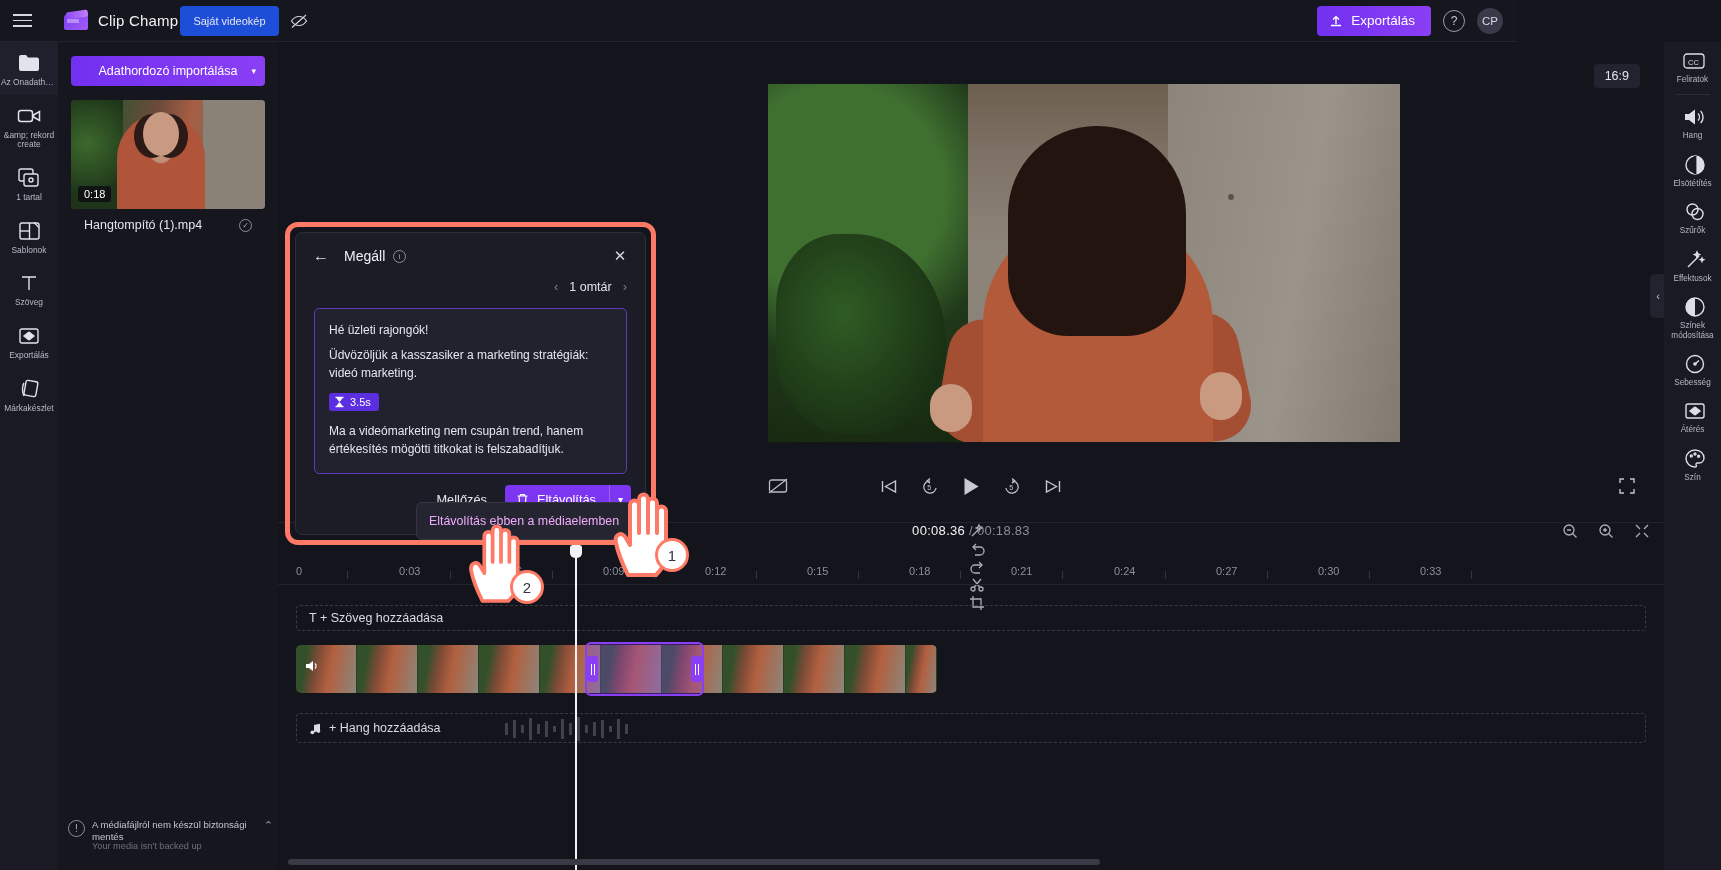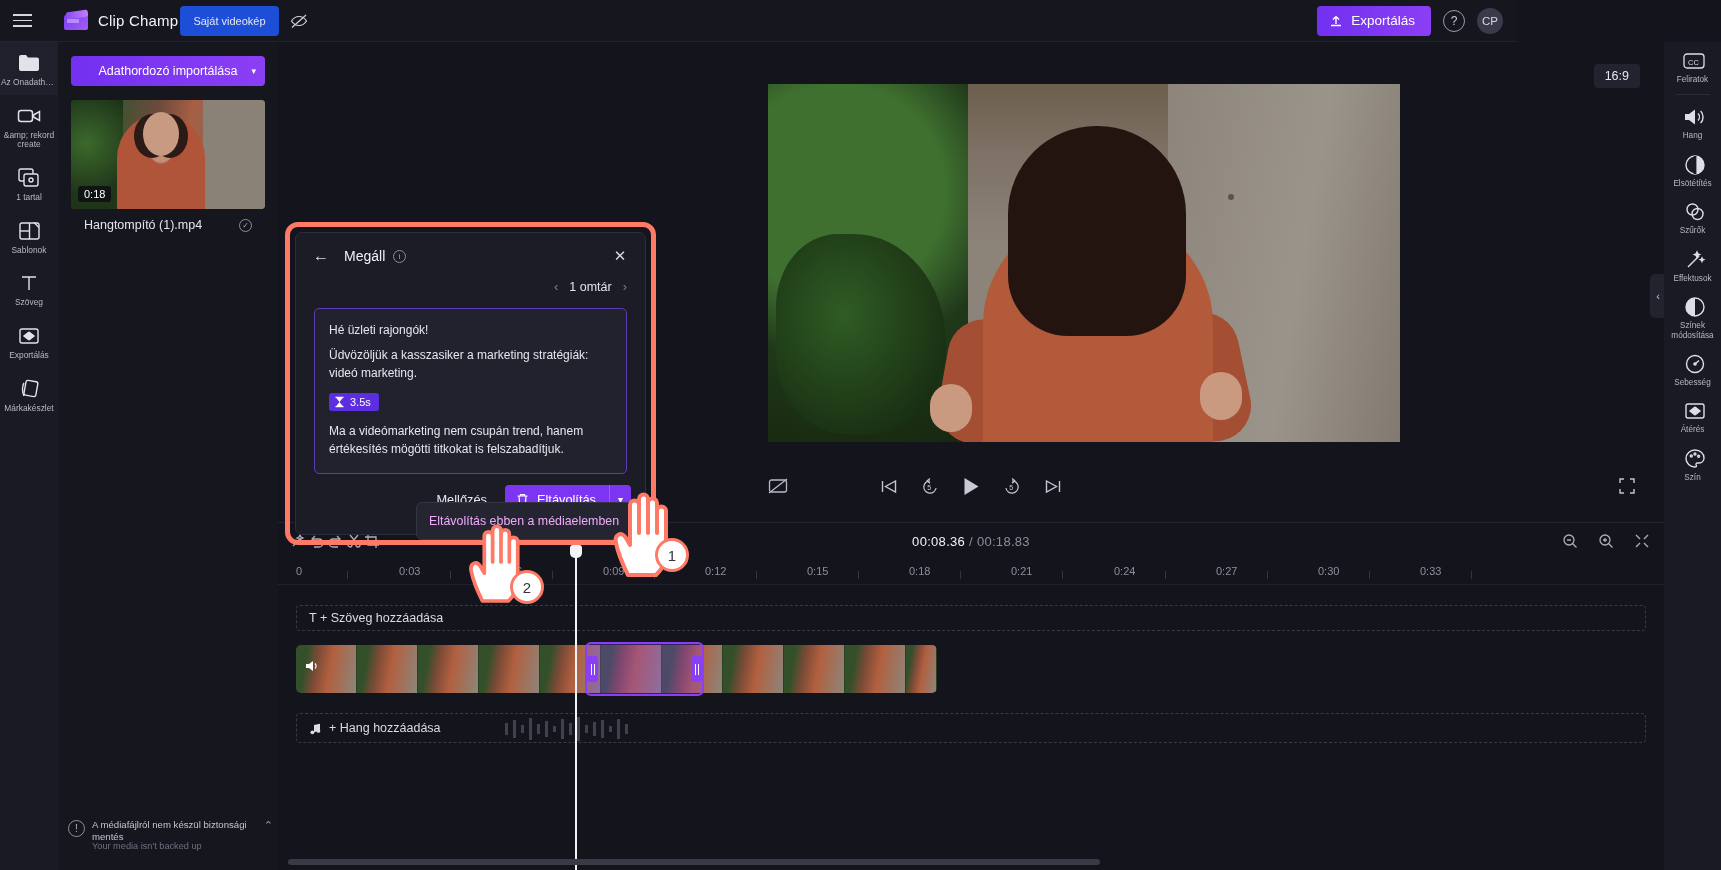--- a/index.html
+++ b/index.html
@@ -113,21 +113,21 @@
   .pbar { position:absolute; left:0; top:420px; width:1386px; height:48px; display:flex;
      align-items:center; }
   .pb-ic { color:#c5c5d2; cursor:pointer; display:flex; align-items:center; justify-content:center; }
   .pb-left { position:absolute; left:490px; }
   .pb-center { position:absolute; left:50%; transform:translateX(-50%); display:flex; align-items:center; gap:22px; }
   .pb-right { position:absolute; right:28px; }
 
   
   .tl { position:absolute; left:278px; top:522px; width:1386px; height:348px; background:#14141c;
      border-top:1px solid #23232e; }
-  .tl-tools { height:36px; display:flex; align-items:center; padding-left:12px; gap:2px; position:relative; }
+  .tl-tools { height:36px; display:flex; align-items:center; padding-left:12px; gap:2px; position:relative;flex-direction:column; }
   .tl-tools .tic { color:#aeaebb; cursor:pointer; display:flex; align-items:center; }
   .tl-time { position:absolute; left:50%; transform:translateX(-50%); font-size:13px; letter-spacing:.3px; }
   .tl-time .cur { color:#f3f3f8; }
   .tl-time .tot { color:#8c8c9c; }
   .tl-zoom { position:absolute; right:14px; display:flex; align-items:center; gap:20px; }
   .ruler { position:relative; height:26px; border-bottom:1px solid #22222d; }
   .ruler .tick { position:absolute; top:6px; font-size:11px; color:#8e8e9e; }
   .ruler .minor { position:absolute; top:12px; width:1px; height:8px; background:#35353f; }
   .tracks { position:relative; padding-top:20px; }
   .track-text { margin:0 18px; height:26px; border:1px dashed #3a3a46; border-radius:4px;

